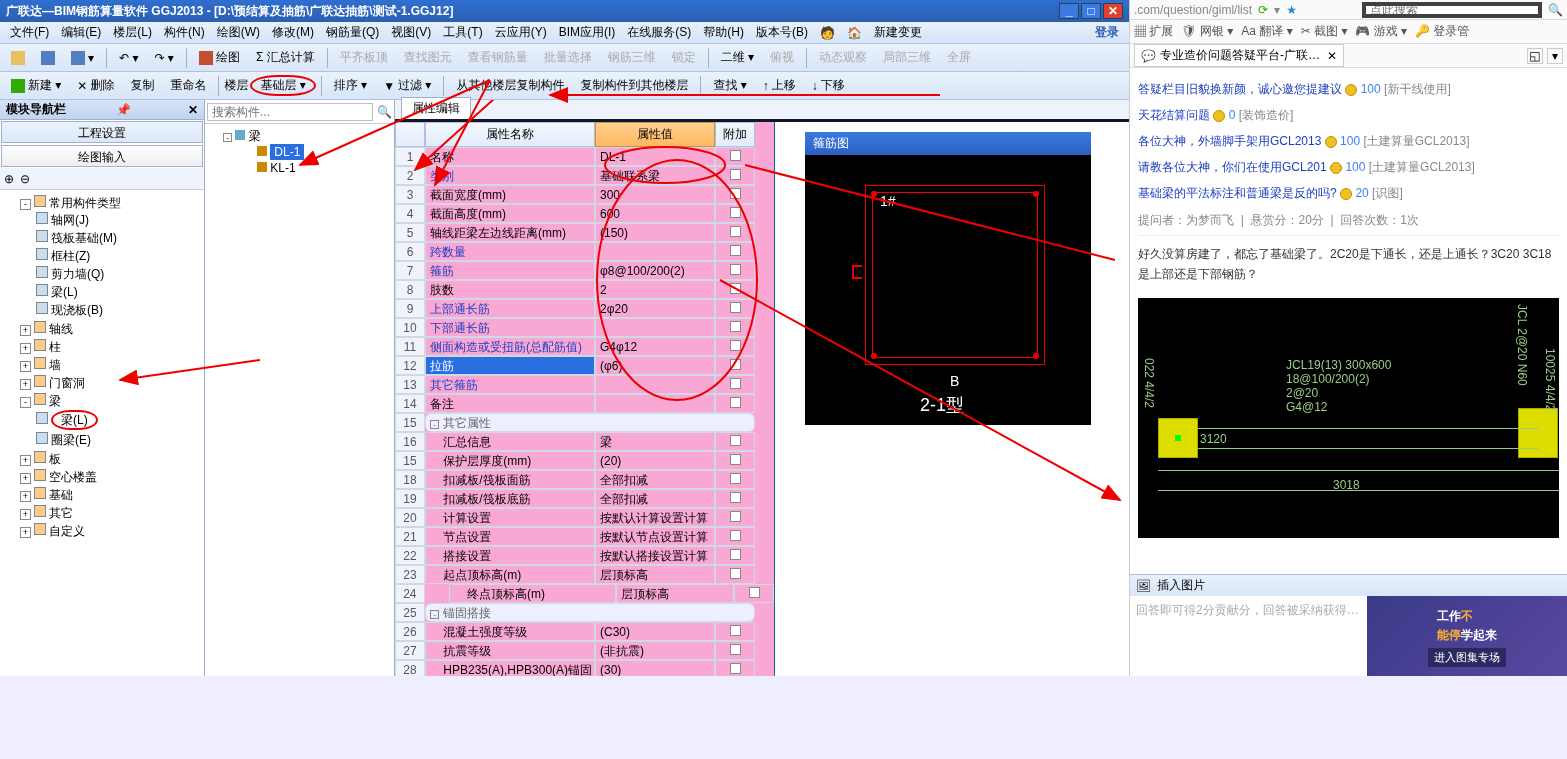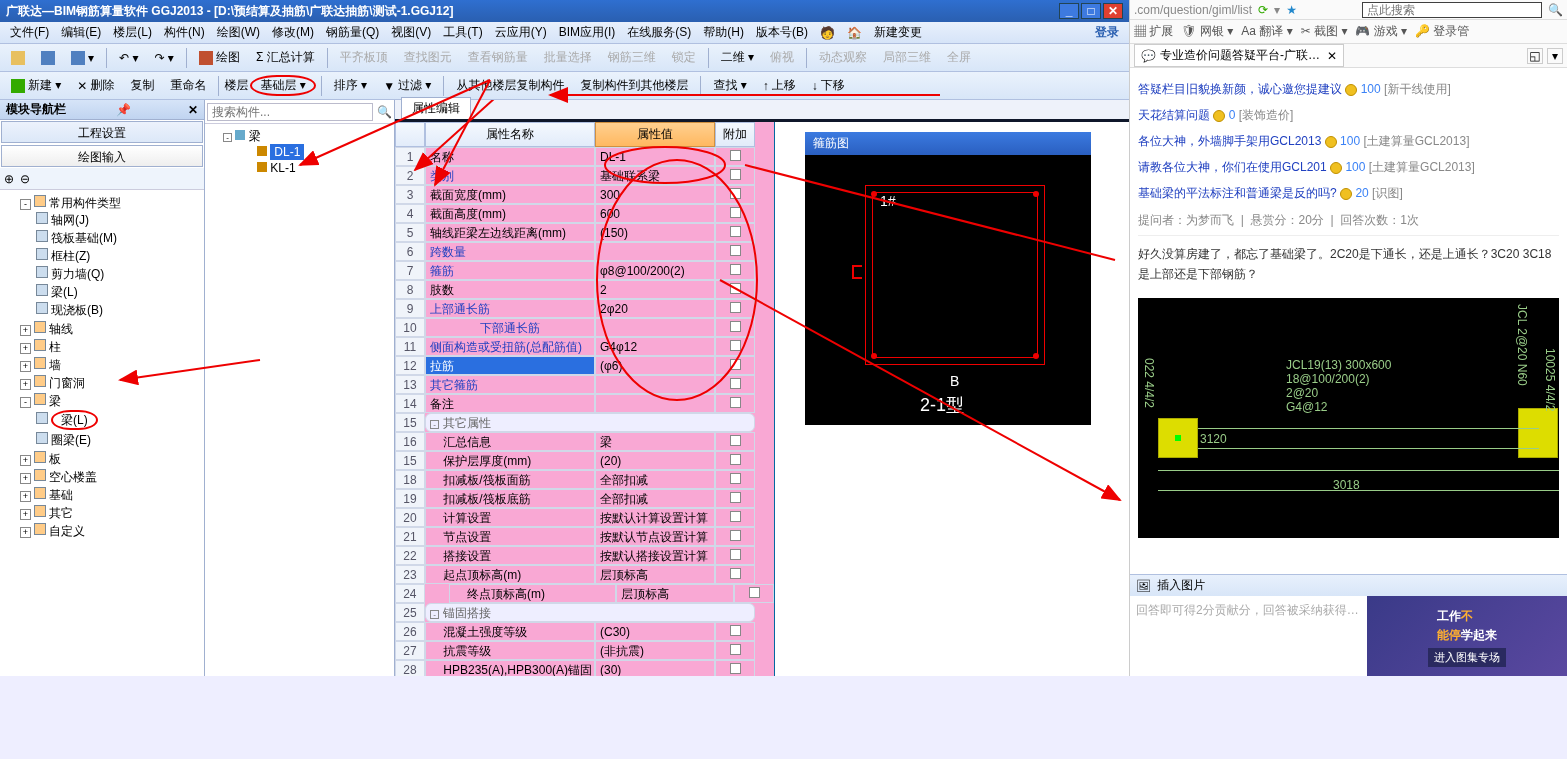--- a/index.html
+++ b/index.html
@@ -62,21 +62,21 @@
 .diagram-panel { flex: 1; padding: 10px 10px 10px 30px; position: relative; background: #fff; }
 .dia-title { background: linear-gradient(#3b7ae0,#2a5fc0); color: #fff; padding: 3px 8px; font-size: 12px; width: 286px; }
 .dia-canvas { width: 286px; height: 270px; background: #000; position: relative; }
 .dia-outer { position: absolute; left: 60px; top: 30px; width: 180px; height: 180px; border: 1px solid #e00; }
 .dia-dot { position: absolute; width: 6px; height: 6px; background: #e00; border-radius: 50%; }
 .dia-label { position: absolute; color: #fff; font-size: 14px; }
 svg.annot { position: absolute; left: 0; top: 0; pointer-events: none; }
 
 .browser { flex: 1; display: flex; flex-direction: column; background: #fff; }
 .addr-bar { height: 20px; display: flex; align-items: center; padding: 0 4px; gap: 6px; border-bottom: 1px solid #ddd; background: #fafafa; color: #888; }
-.addr-bar input { flex: 0 0 180px; height: 16px; border: 1px solid #404040; padding: 0 4px; color: #ef4444; margin-left: auto;}
+.addr-bar input { flex: 0 0 180px; height: 16px; border: 4px solid #404040; padding: 0 4px; color: #ef4444; margin-left: auto;}
 .br-toolbar { height: 24px; display: flex; align-items: center; gap: 8px; padding: 0 4px; border-bottom: 1px solid #ddd; background: #fafafa; color: #555; }
 .br-toolbar span { cursor: pointer; }
 .br-tab { height: 24px; display: flex; align-items: center; padding: 0 4px; border-bottom: 1px solid #ddd; background: #fafafa; position: relative; }
 .br-tab .tabitem { padding: 2px 6px; background: #fff; border: 1px solid #ccc; display: flex; align-items: center; gap: 4px; max-width: 210px; }
 .br-tab .tabitem .tx { white-space: nowrap; overflow: hidden; text-overflow: ellipsis; }
 .br-tab .tabctrl { margin-left: auto; display: flex; gap: 4px; }
 .br-tab .tabctrl span { width: 16px; height: 16px; border: 1px solid #ccc; text-align: center; line-height: 14px; cursor: pointer; }
 .qa-body { flex: 1; overflow: auto; padding: 8px; position: relative; }
 .qa-item { padding: 4px 0; line-height: 18px; }
 .qa-item a { color: #2040c0; text-decoration: none; cursor: pointer; }
@@ -350,21 +350,21 @@
                   <div class="c3"><span class="chk"></span></div>
                 </div>
                 <div class="pt-row">
                   <div class="c0">9</div>
                   <div class="c1" style="white-space: pre;">上部通长筋</div>
                   <div class="c2">2φ20</div>
                   <div class="c3"><span class="chk"></span></div>
                 </div>
                 <div class="pt-row">
                   <div class="c0">10</div>
-                  <div class="c1" style="white-space: pre; text-align: center;">下部通长筋</div>
+                  <div class="c1" style="white-space: pre;">下部通长筋</div>
                   <div class="c2"></div>
                   <div class="c3"><span class="chk"></span></div>
                 </div>
                 <div class="pt-row">
                   <div class="c0">11</div>
                   <div class="c1" style="white-space: pre;">侧面构造或受扭筋(总配筋值)</div>
                   <div class="c2">G4φ12</div>
                   <div class="c3"><span class="chk"></span></div>
                 </div>
                 <div class="pt-row sel">

